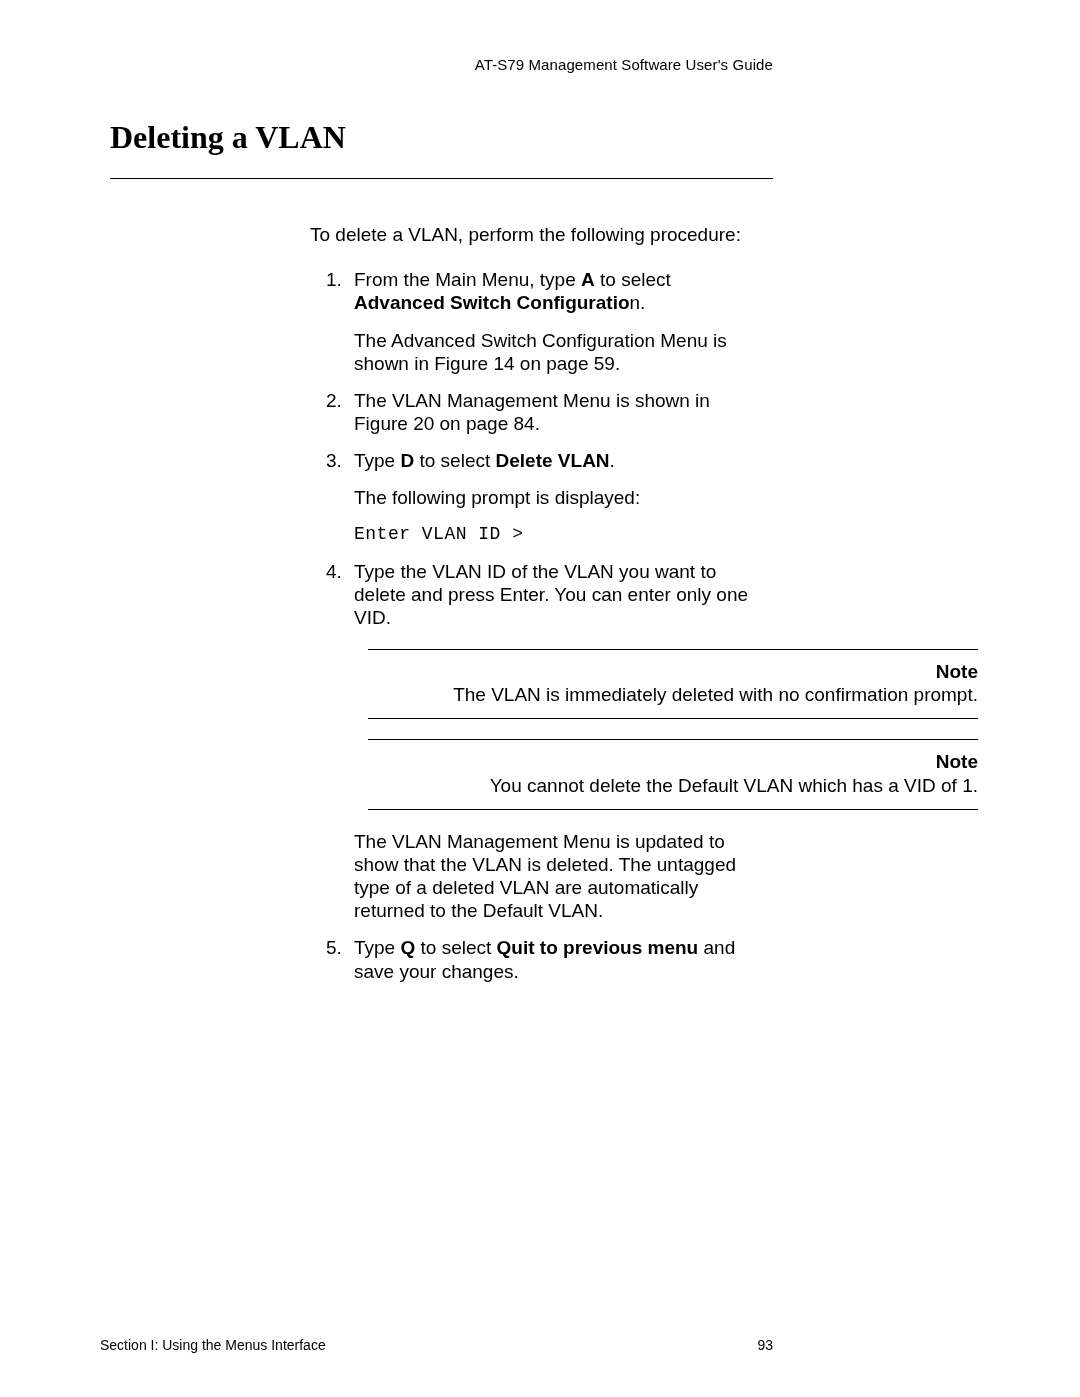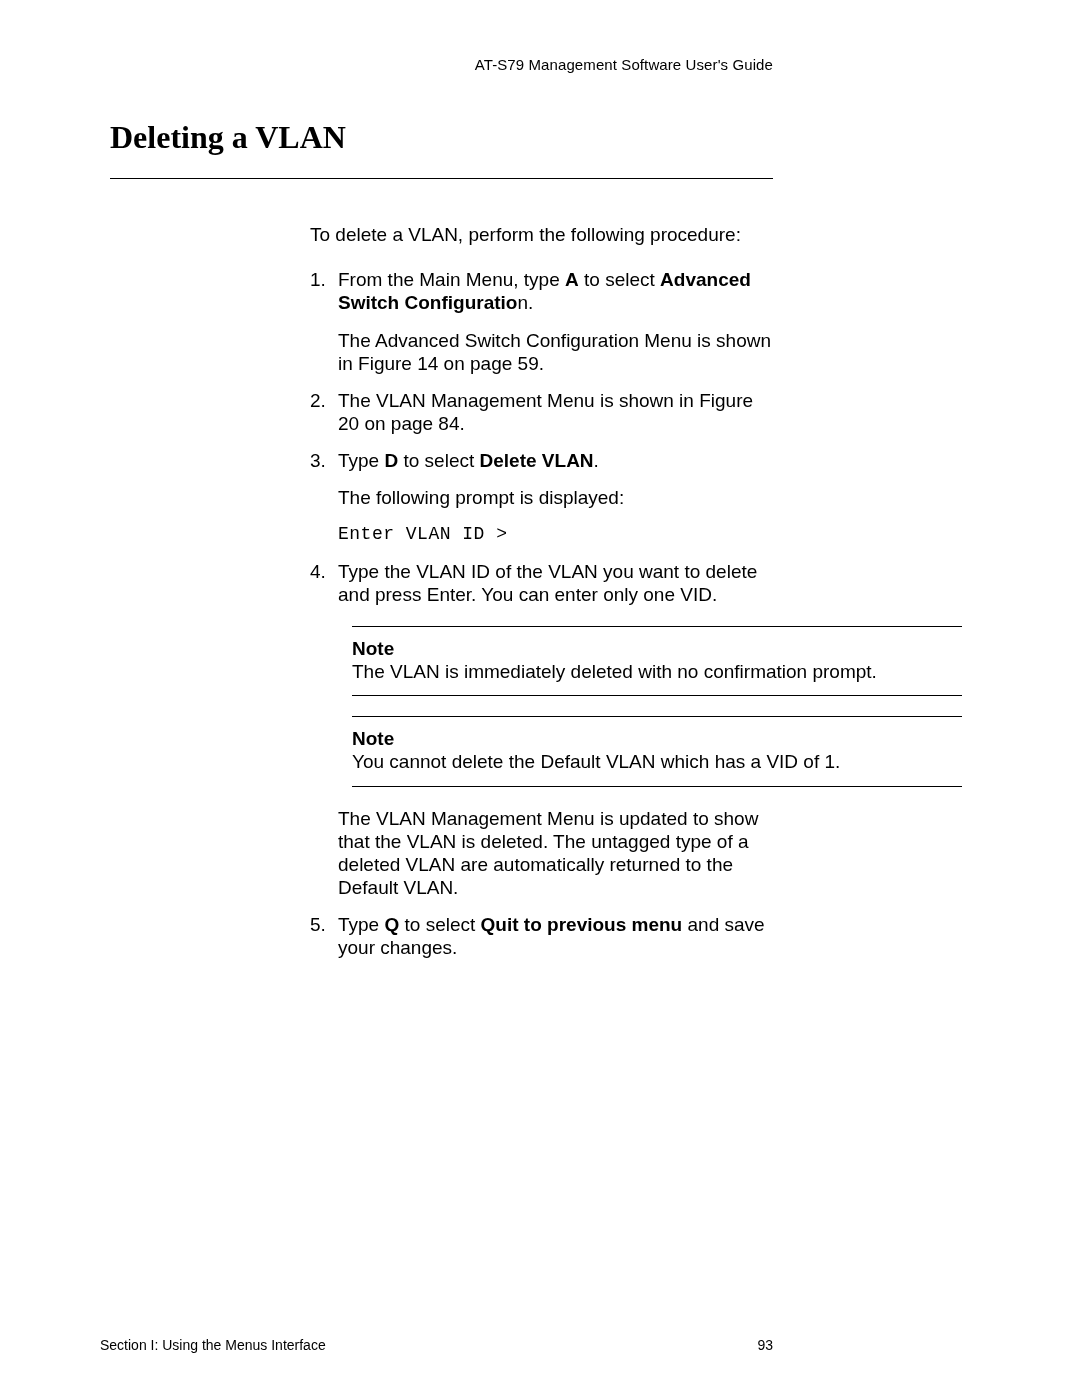--- a/index.html
+++ b/index.html
@@ -38,21 +38,21 @@
     margin-left: 200px;
     margin-top: 44px;
     font-size: 19px;
     line-height: 1.22;
   }
   .intro {
     margin-bottom: 22px;
   }
   ol.steps {
     list-style: none;
-    margin: 0;
+    margin: 16px;
     padding: 0;
     counter-reset: step;
   }
   ol.steps > li {
     counter-increment: step;
     position: relative;
     padding-left: 28px;
     margin-bottom: 14px;
   }
   ol.steps > li::before {
@@ -70,20 +70,21 @@
     font-size: 18px;
     letter-spacing: 0.5px;
     margin: 14px 0;
   }
   .note-box {
     margin: 20px 0 20px 14px;
     border-top: 1px solid #000;
     border-bottom: 1px solid #000;
     padding: 10px 0 12px 0;
     width: 610px;
+    text-align: right;
   }
   .note-label {
     font-weight: bold;
     font-size: 19px;
   }
   .note-body {
     font-size: 19px;
   }
   .footer {
     position: absolute;

